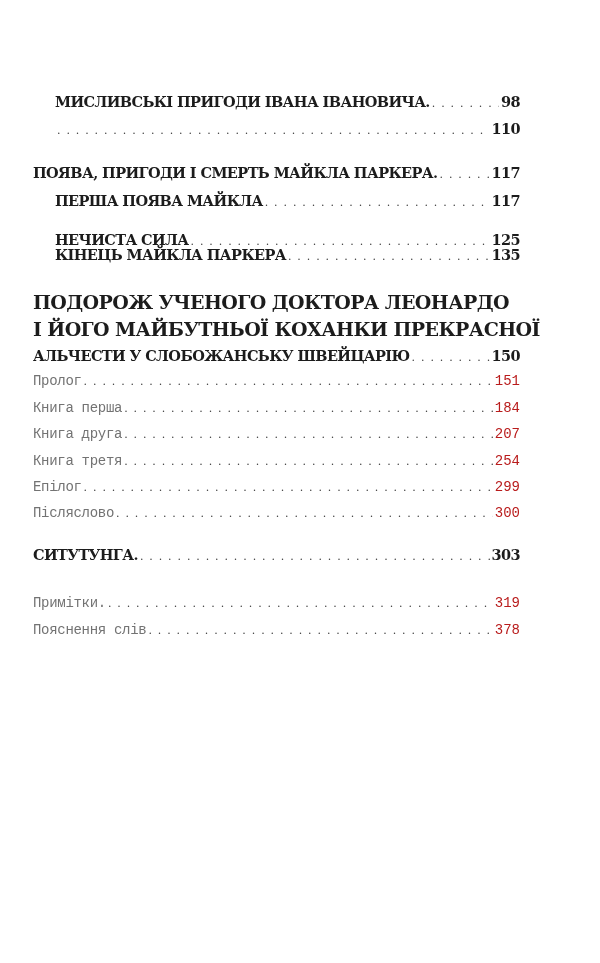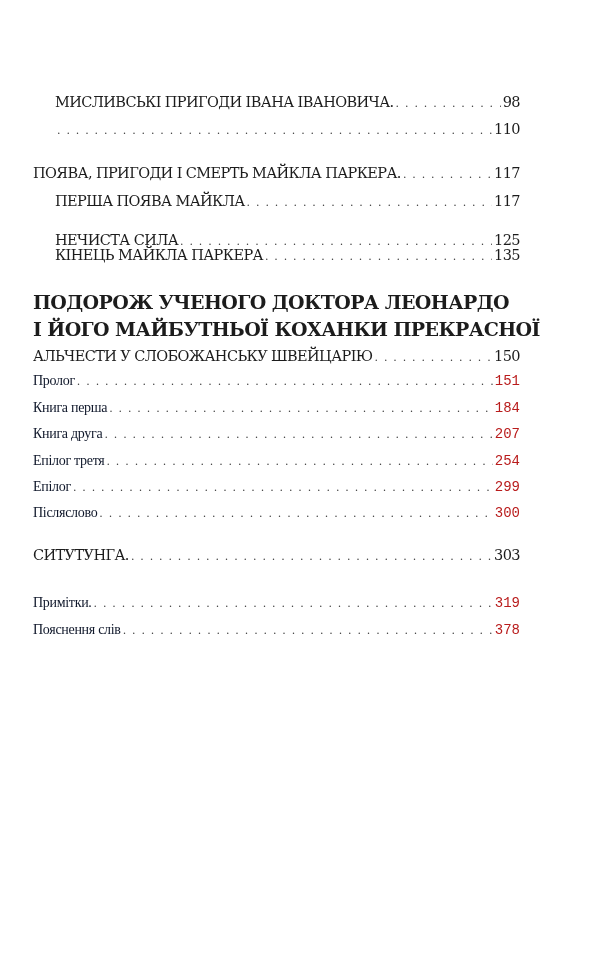--- a/index.html
+++ b/index.html
@@ -5,23 +5,23 @@
   html, body { margin: 0; padding: 0; background: #ffffff; }
   body { width: 600px; height: 963px; position: relative; overflow: hidden; color: #1c1c1c; }
   .toc { position: absolute; left: 0; top: 0; width: 600px; }
   .line {
     position: absolute; left: 33px; width: 487px; height: 22px;
     display: flex; align-items: baseline;
     font-family: "DejaVu Serif", "Liberation Serif", serif;
     font-size: 14.5px; line-height: 22px; white-space: nowrap;
   }
   .line.sub { left: 55px; width: 465px; }
-  .line.bold .title, .line.bold .num { font-weight: normal; letter-spacing: -0.6px; }
+  .line.bold .title, .line.bold .num { font-weight: bold; letter-spacing: -0.6px; }
   .line.bold .title { transform-origin: left; }
-  .line.reg .title { font-family: Liberation Serif, serif; font-size: 14px; letter-spacing: -0.3px; color: #0f172a; }
+  .line.reg .title { font-family: Liberation Mono, monospace; font-size: 14px; letter-spacing: -0.3px; color: #737373; }
   .line.reg .num { font-family: Liberation Mono, monospace; font-size: 14px; color: #b91c1c; }
   .dots {
     flex: 1 1 auto; overflow: hidden; margin: 0 2px;
     font-family: "DejaVu Serif", serif; font-size: 11px; letter-spacing: 1.2px; color: #444;
   }
   .dots::before {
     content: ". . . . . . . . . . . . . . . . . . . . . . . . . . . . . . . . . . . . . . . . . . . . . . . . . . . . . . . . . . . . . . . . . . . . . . . . . . . . . . . . . . . . . .";
     white-space: nowrap;
   }
   .num { flex: 0 0 auto; }
@@ -91,21 +91,21 @@
     <span class="num">184</span>
   </div>
 
   <div class="line reg" style="top:423px">
     <span class="title">Книга друга</span>
     <span class="dots"></span>
     <span class="num">207</span>
   </div>
 
   <div class="line reg" style="top:450px">
-    <span class="title">Епілог третя</span>
+    <span class="title">Книга третя</span>
     <span class="dots"></span>
     <span class="num">254</span>
   </div>
 
   <div class="line reg" style="top:476px">
     <span class="title">Епілог</span>
     <span class="dots"></span>
     <span class="num">299</span>
   </div>
 

